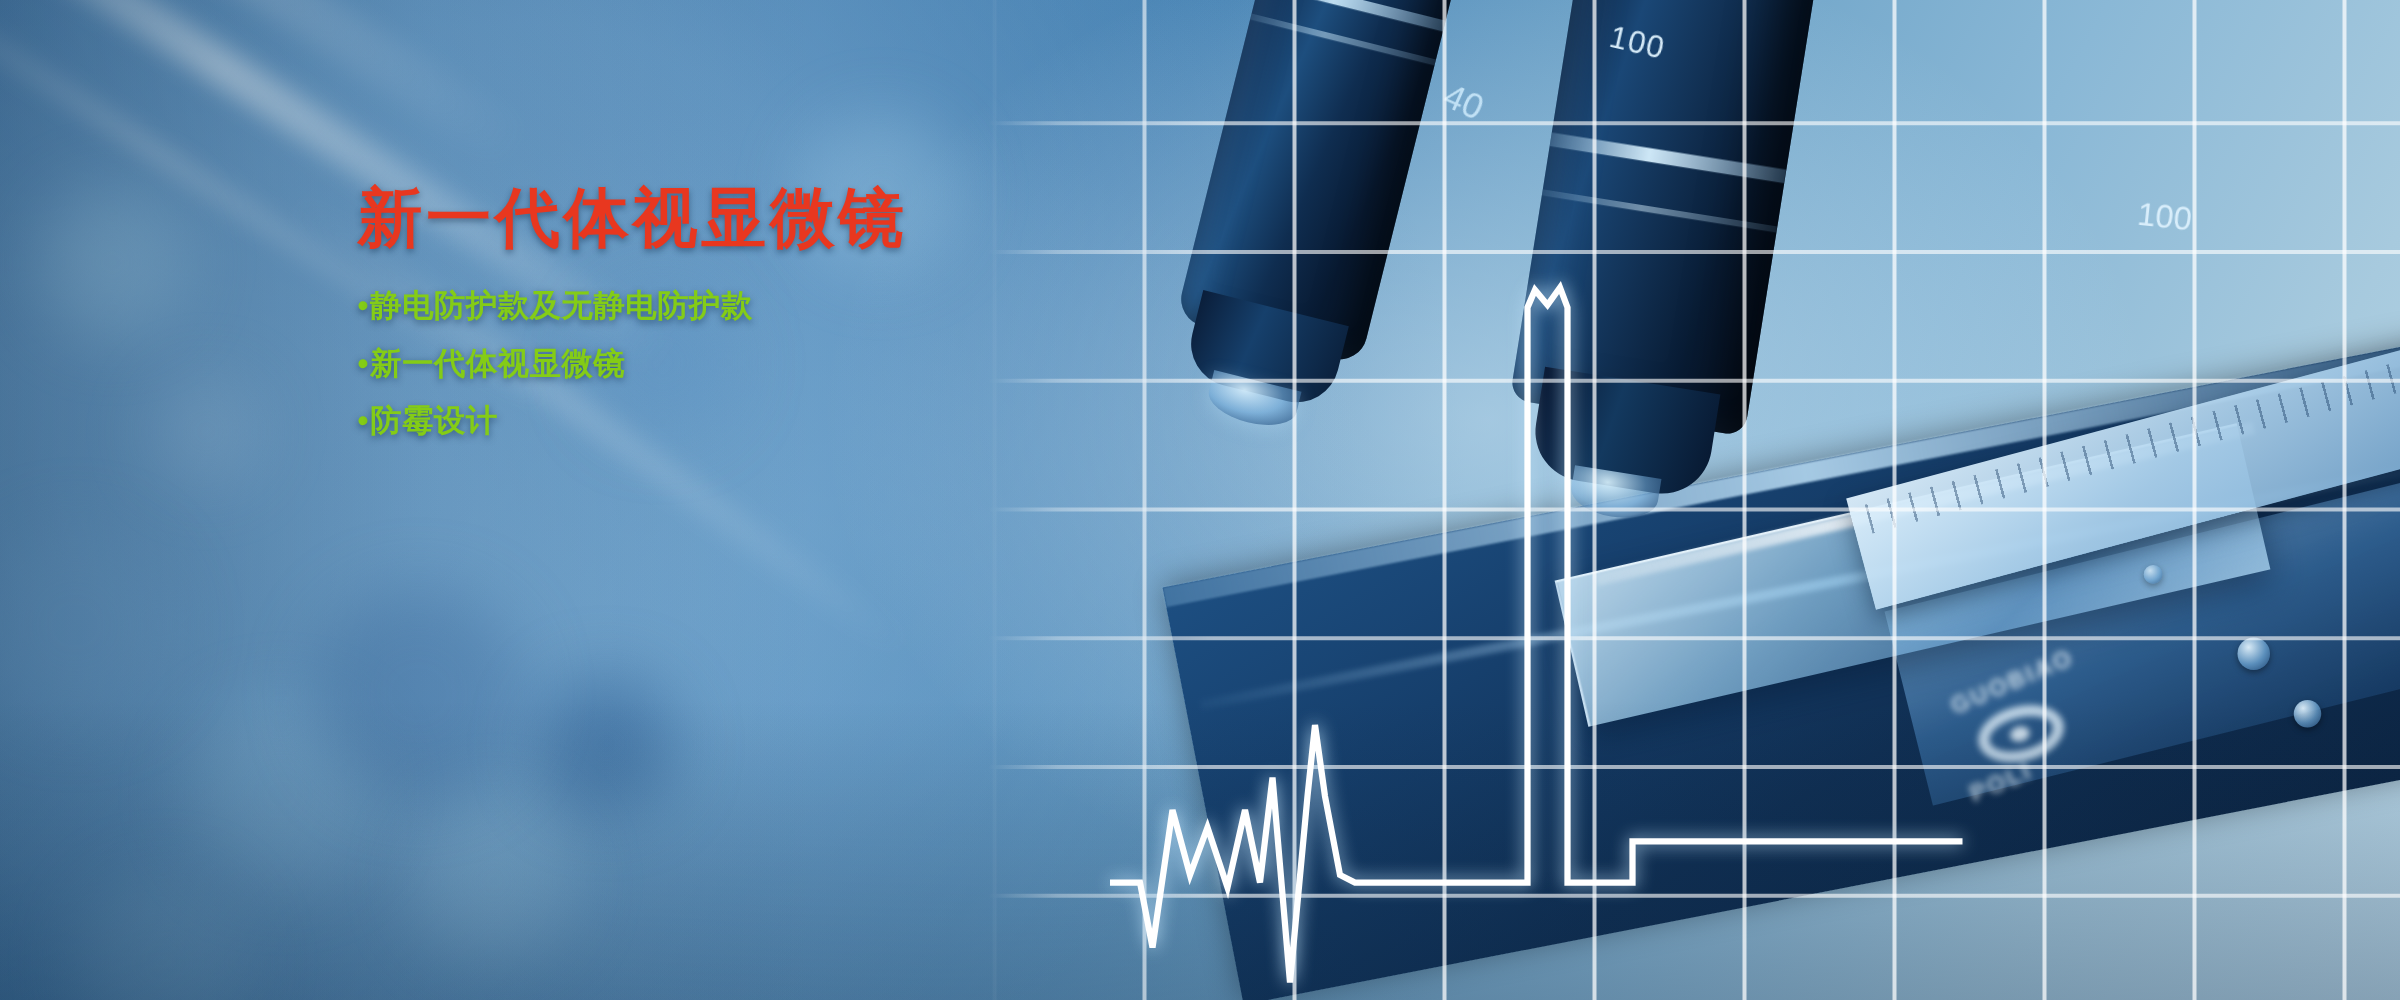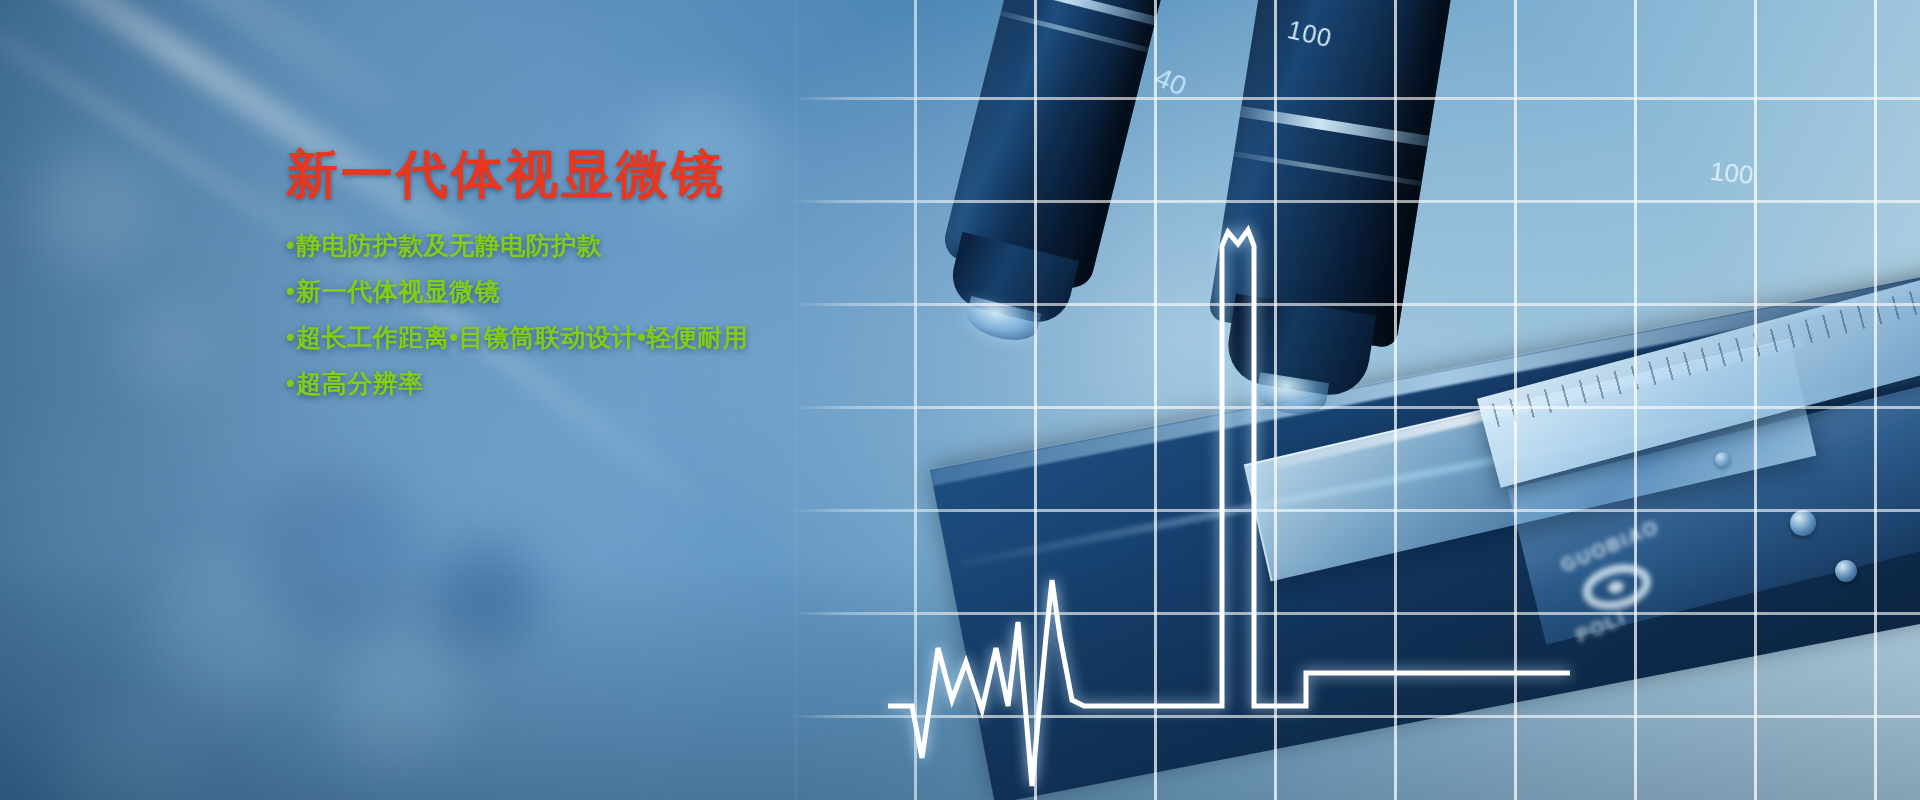--- a/index.html
+++ b/index.html
@@ -415,18 +415,17 @@
                L 1306 673
                L 1570 673"></path>
     </svg>
   </div>
 
   <div class="copy">
     <h1 class="headline">新一代体视显微镜</h1>
     <ul class="features">
       <li><span class="bul">•</span><span>静电防护款及无静电防护款</span></li>
       <li><span class="bul">•</span><span>新一代体视显微镜</span></li>
-      <li><span class="bul">•</span><span>超长工作距离•目镜筒联动设计•轻便耐用</span></li>
-      <li><span class="bul">•</span><span>超高分辨率</span></li>
+      <li><span class="bul">•</span><span>防霉设计</span></li>
     </ul>
   </div>
 
 </div>
 
 </body></html>

